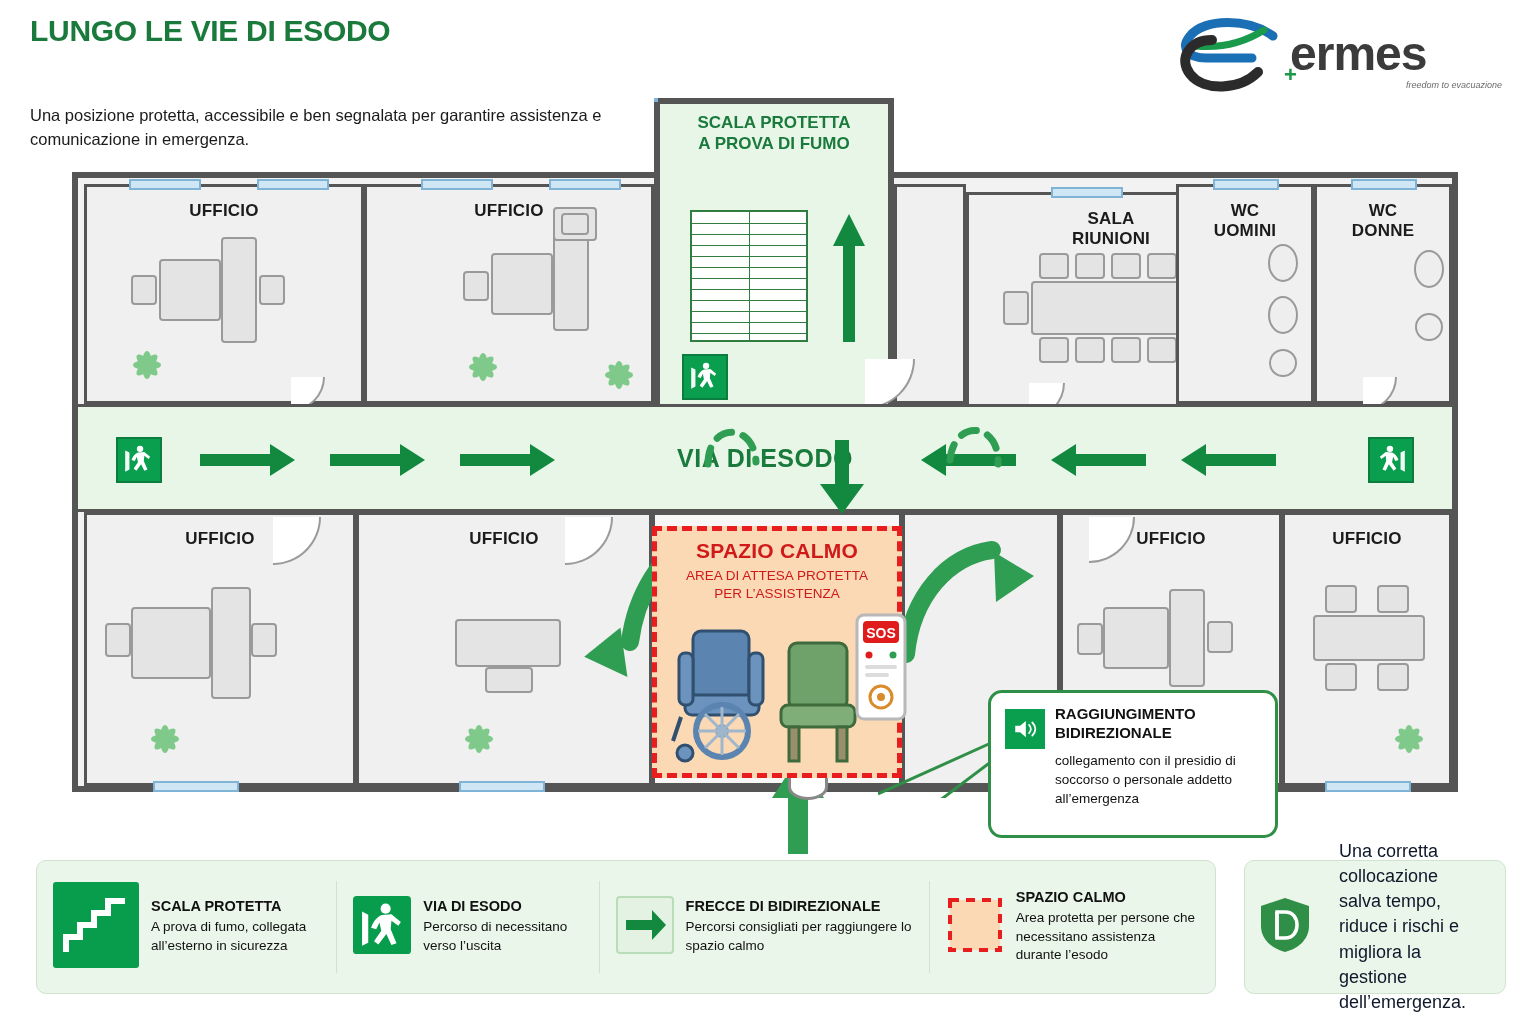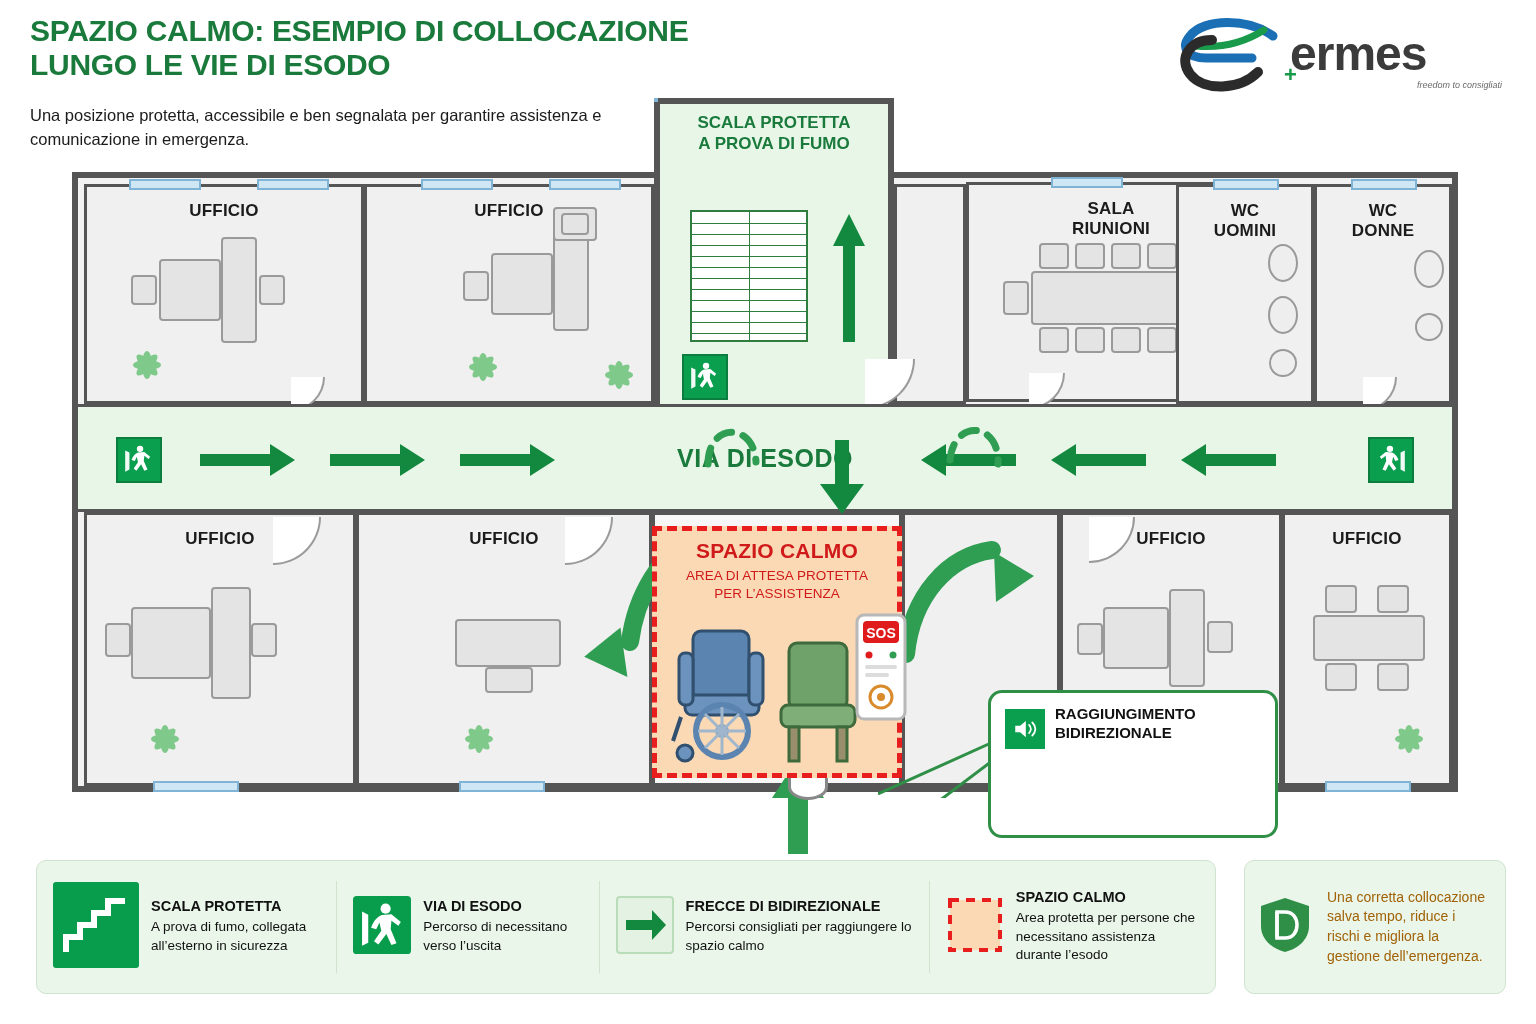--- a/index.html
+++ b/index.html
@@ -135,40 +135,39 @@
   .lg-item { position:relative; height:100%; display:flex; align-items:center; padding:0 16px; }
   .lg-div { width:1px; height:92px; background:#cfe3cf; }
   .lg-ic { flex:0 0 auto; margin-right:12px; }
   .lg-txt h5 { margin:0 0 4px 0; font-size:14.5px; font-weight:bold; color:#111; }
   .lg-txt p { margin:0; font-size:13.5px; color:#111; line-height:1.38; }
   .note {
     position:absolute; left:1244px; top:860px; width:262px; height:134px;
     background:#eaf6ea; border:1px solid #cfe3cf; border-radius:10px;
     display:flex; align-items:center; padding:0 14px;
   }
-  .note p { margin:4px; font-size:14px; line-height:1.4; color:#a16207; }
+  .note p { margin:16px; font-size:18px; line-height:1.4; color:#0f172a; }
 </style>
 </head>
 <body>
 
 <div class="title">
-  <span>SPAZIO CALMO: ESEMPIO DI COLLOCAZIONE</span>
   <span class="l2">LUNGO LE VIE DI ESODO</span>
 </div>
 <div class="subtitle">Una posizione protetta, accessibile e ben segnalata per garantire assistenza e comunicazione in emergenza.</div>
 
 <div class="logo">
   <svg class="lg-e" viewBox="0 0 110 84">
     <path d="M95,22 C70,4 26,4 12,22 C2,34 10,44 28,44 L74,44" fill="none" stroke="#1b6fb5" stroke-width="9" stroke-linecap="round"></path>
     <path d="M86,16 C64,30 40,34 18,32" fill="none" stroke="#1a9a4b" stroke-width="7" stroke-linecap="round"></path>
     <path d="M80,58 C62,76 26,78 12,60 C0,44 12,26 34,26" fill="none" stroke="#2b2b2b" stroke-width="10" stroke-linecap="round"></path>
   </svg>
   <span class="plus">+</span>
   <span class="word">ermes</span>
-  <span class="tag">freedom to consigliati</span>
+  <span class="tag">freedom to evacuazione</span>
 </div>
 
 <div class="plan">
 
   <div class="stairs">
     <div class="st-title">
       <span>SCALA PROTETTA</span><br>
       <span>A PROVA DI FUMO</span>
     </div>
     <div class="st-grid">
@@ -243,21 +242,21 @@
       <ellipse cx="20" cy="20" rx="5" ry="14" transform="rotate(45 20 20)"></ellipse>
       <ellipse cx="20" cy="20" rx="5" ry="14" transform="rotate(-45 20 20)"></ellipse>
         </g>
     </svg>
   </div>
 
   <div class="room" style="left:816px;top:6px;width:72px;height:220px;background:#f0f0f0">
     <div class="door" style="left:-32px;top:172px;width:50px;height:50px"></div>
   </div>
 
-  <div class="room" style="left:888px;top:4px;width:290px;height:220px">
+  <div class="room" style="left:888px;top:14px;width:290px;height:220px">
     <div class="room-label">SALA<br>RIUNIONI</div>
     <div class="win" style="left:82px;top:-8px;width:72px;height:11px"></div>
     <div class="fn fn-r" style="left:62px;top:86px;width:168px;height:54px"></div>
     <div class="fn fn-r" style="left:70px;top:58px;width:30px;height:26px"></div>
     <div class="fn fn-r" style="left:106px;top:58px;width:30px;height:26px"></div>
     <div class="fn fn-r" style="left:142px;top:58px;width:30px;height:26px"></div>
     <div class="fn fn-r" style="left:178px;top:58px;width:30px;height:26px"></div>
     <div class="fn fn-r" style="left:70px;top:142px;width:30px;height:26px"></div>
     <div class="fn fn-r" style="left:106px;top:142px;width:30px;height:26px"></div>
     <div class="fn fn-r" style="left:142px;top:142px;width:30px;height:26px"></div>
@@ -474,20 +473,21 @@
       <svg viewBox="0 0 32 32" width="26" height="26">
         <path d="M4 12 L10 12 L17 6 L17 26 L10 20 L4 20 Z" fill="#fff"></path>
         <path d="M21 11 C24 14 24 18 21 21" fill="none" stroke="#fff" stroke-width="2.2" stroke-linecap="round"></path>
         <path d="M25 8 C30 13 30 19 25 24" fill="none" stroke="#fff" stroke-width="2.2" stroke-linecap="round"></path>
       </svg>
     </div>
     <h4>
       <span>RAGGIUNGIMENTO</span><br>
       <span>BIDIREZIONALE</span>
     </h4>
+    <p>collegamento con il presidio di soccorso o personale addetto all’emergenza</p>
   </div>
 
 </div>
 
 <div class="legend">
 
   <div class="lg-item" style="width:300px">
     <div class="lg-ic">
       <svg width="86" height="86" viewBox="0 0 86 86">
         <rect x="0" y="0" width="86" height="86" rx="3" fill="#079d4c"></rect>

